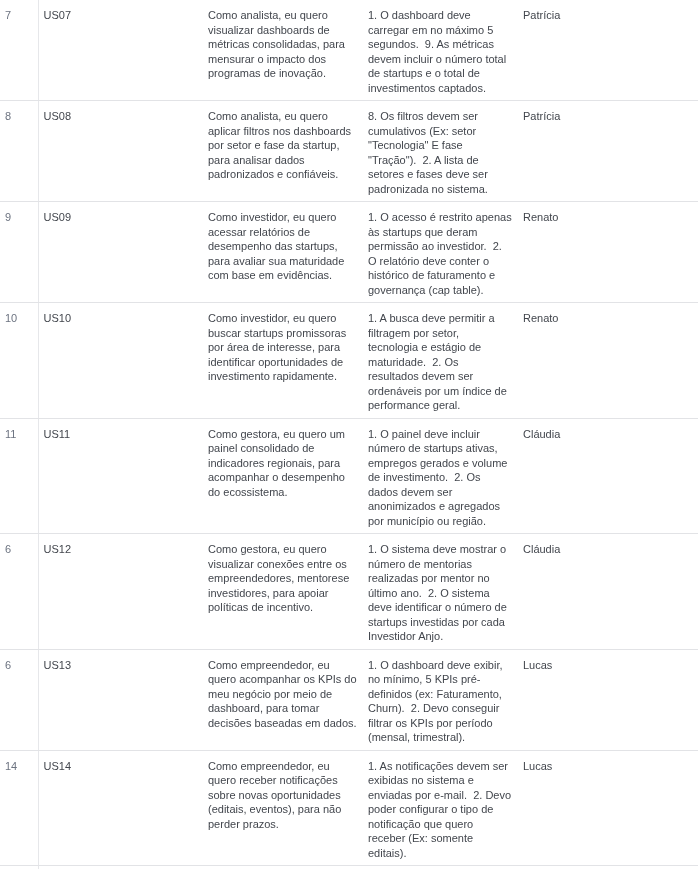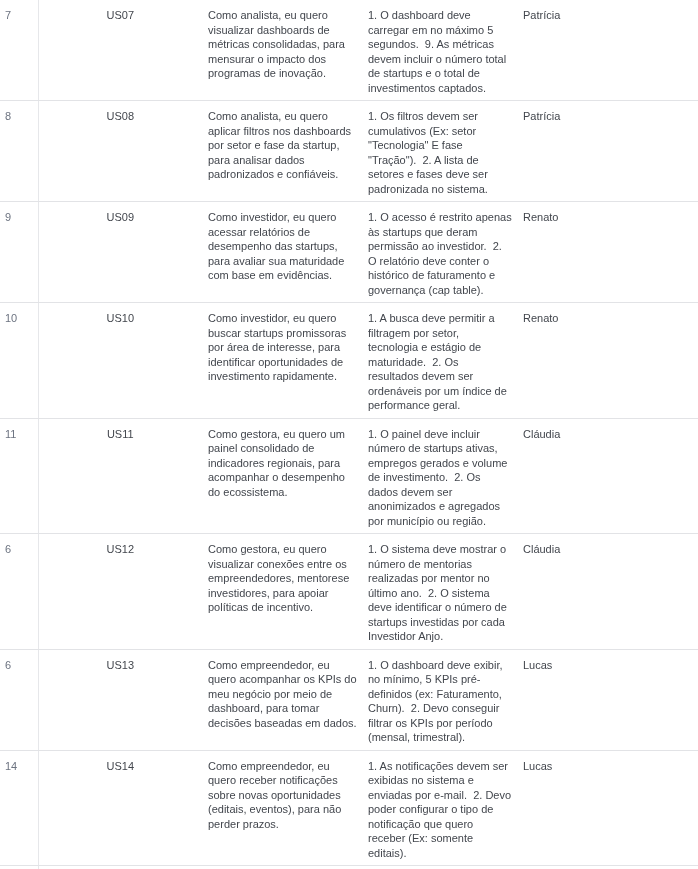--- a/index.html
+++ b/index.html
@@ -27,21 +27,20 @@
     border-bottom: 1px solid #e2e3e6;
     overflow-wrap: break-word;
   }
   td.idx {
     color: #6c7380;
     border-right: 1px solid #e6e7ea;
     padding-left: 10px;
   }
   td.sid {
     padding-left: 21px;
-    text-align: center;
   }
   td.story, td.criteria {
     white-space: pre-wrap;
   }
   td.owner {
     padding-left: 4px;
   }
   col.c-idx   { width: 38px; }
   col.c-id    { width: 165px; }
   col.c-story { width: 160px; }
@@ -65,21 +64,21 @@
         <td class="idx">7</td>
         <td class="sid">US07</td>
         <td class="story">Como analista, eu quero visualizar dashboards de métricas consolidadas, para mensurar o impacto dos programas de inovação.</td>
         <td class="criteria">1. O dashboard deve carregar em no máximo 5 segundos.  9. As métricas devem incluir o número total de startups e o total de investimentos captados.</td>
         <td class="owner">Patrícia</td>
       </tr>
       <tr>
         <td class="idx">8</td>
         <td class="sid">US08</td>
         <td class="story">Como analista, eu quero aplicar filtros nos dashboards por setor e fase da startup, para analisar dados padronizados e confiáveis.</td>
-        <td class="criteria">1. Os filtros devem ser cumulativos (Ex: setor "Tecnologia" E fase "Tração").  2. A lista de setores e fases deve ser padronizada no sistema.</td>
+        <td class="criteria">8. Os filtros devem ser cumulativos (Ex: setor "Tecnologia" E fase "Tração").  2. A lista de setores e fases deve ser padronizada no sistema.</td>
         <td class="owner">Patrícia</td>
       </tr>
       <tr>
         <td class="idx">9</td>
         <td class="sid">US09</td>
         <td class="story">Como investidor, eu quero acessar relatórios de desempenho das startups, para avaliar sua maturidade com base em evidências.</td>
         <td class="criteria">1. O acesso é restrito apenas às startups que deram permissão ao investidor.  2. O relatório deve conter o histórico de faturamento e governança (cap table).</td>
         <td class="owner">Renato</td>
       </tr>
       <tr>

